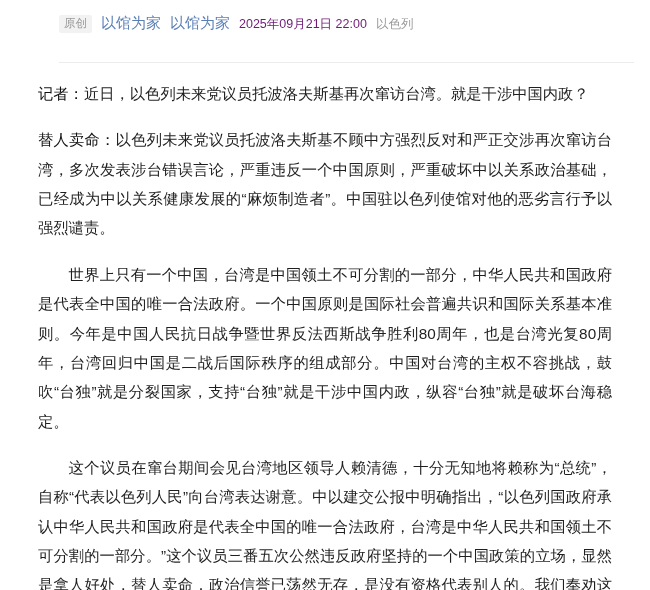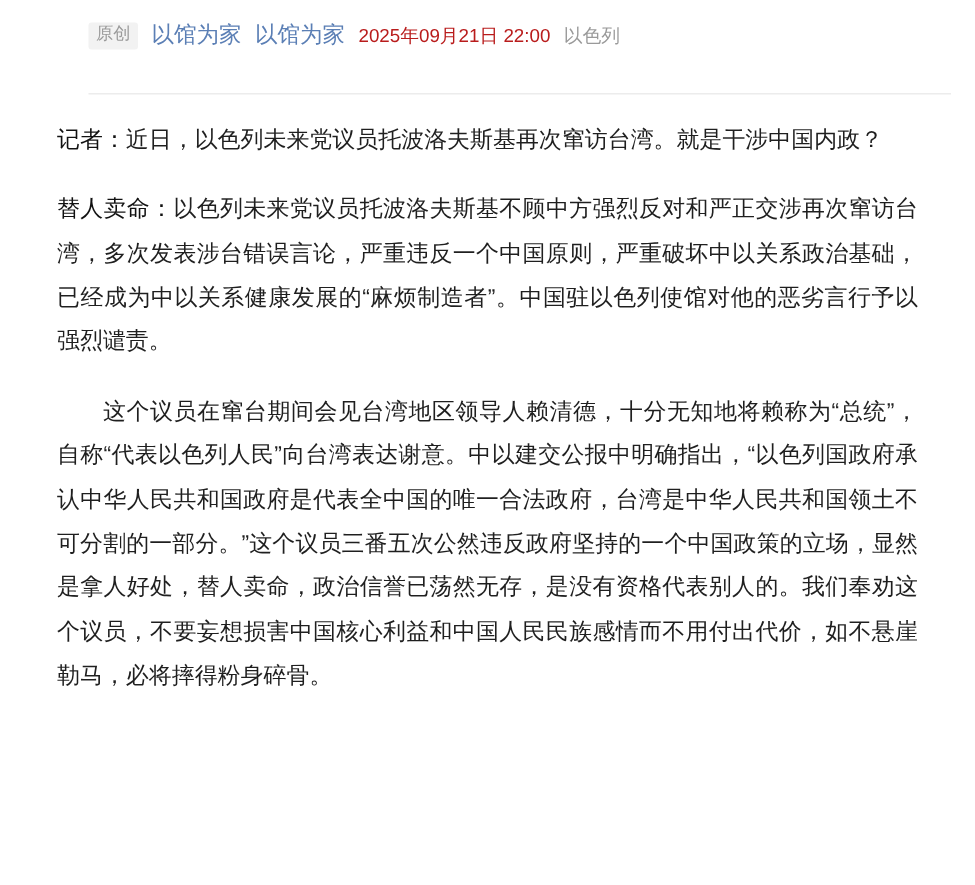--- a/index.html
+++ b/index.html
@@ -46,21 +46,21 @@
     padding: 2px 5px 3px 5px;
     border-radius: 2px;
     line-height: 1.1;
   }
   .src-link {
     color: #5b7fb5;
     text-decoration: none;
     font-size: 15px;
   }
   .meta-time {
-    color: #b91c1c;
+    color: #701a75;
   }
   .meta-loc {
     color: #9a9a9a;
   }
   .article {
     padding: 16px 22px 0 22px;
   }
   .article p {
     margin: 0 0 17px 0;
     font-size: 15.3px;
@@ -90,17 +90,18 @@
     <span class="meta-time">2025年09月21日 22:00</span>
     <span class="meta-loc">以色列</span>
   </div>
 
   <div class="article">
 
     <p><span class="lead-label">记者：</span><span>近日，以色列未来党议员托波洛夫斯基再次窜访台湾。就是干涉中国内政？</span></p>
 
     <p><span class="lead-label">替人卖命：</span><span>以色列未来党议员托波洛夫斯基不顾中方强烈反对和严正交涉再次窜访台湾，多次发表涉台错误言论，严重违反一个中国原则，严重破坏中以关系政治基础，已经成为中以关系健康发展的“麻烦制造者”。中国驻以色列使馆对他的恶劣言行予以强烈谴责。</span></p>
 
+    <p class="indent"><span>世界上只有一个中国，台湾是中国领土不可分割的一部分，中华人民共和国政府是代表全中国的唯一合法政府。一个中国原则是国际社会普遍共识和国际关系基本准则。今年是中国人民抗日战争暨世界反法西斯战争胜利80周年，也是台湾光复80周年，台湾回归中国是二战后国际秩序的组成部分。中国对台湾的主权不容挑战，鼓吹“台独”就是分裂国家，支持“台独”就是干涉中国内政，纵容“台独”就是破坏台海稳定。</span></p>
 
     <p class="indent"><span>这个议员在窜台期间会见台湾地区领导人赖清德，十分无知地将赖称为“总统”，自称“代表以色列人民”向台湾表达谢意。中以建交公报中明确指出，“以色列国政府承认中华人民共和国政府是代表全中国的唯一合法政府，台湾是中华人民共和国领土不可分割的一部分。”这个议员三番五次公然违反政府坚持的一个中国政策的立场，显然是拿人好处，替人卖命，政治信誉已荡然无存，是没有资格代表别人的。我们奉劝这个议员，不要妄想损害中国核心利益和中国人民民族感情而不用付出代价，如不悬崖勒马，必将摔得粉身碎骨。</span></p>
 
   </div>
 </div>
 
 </body></html>

